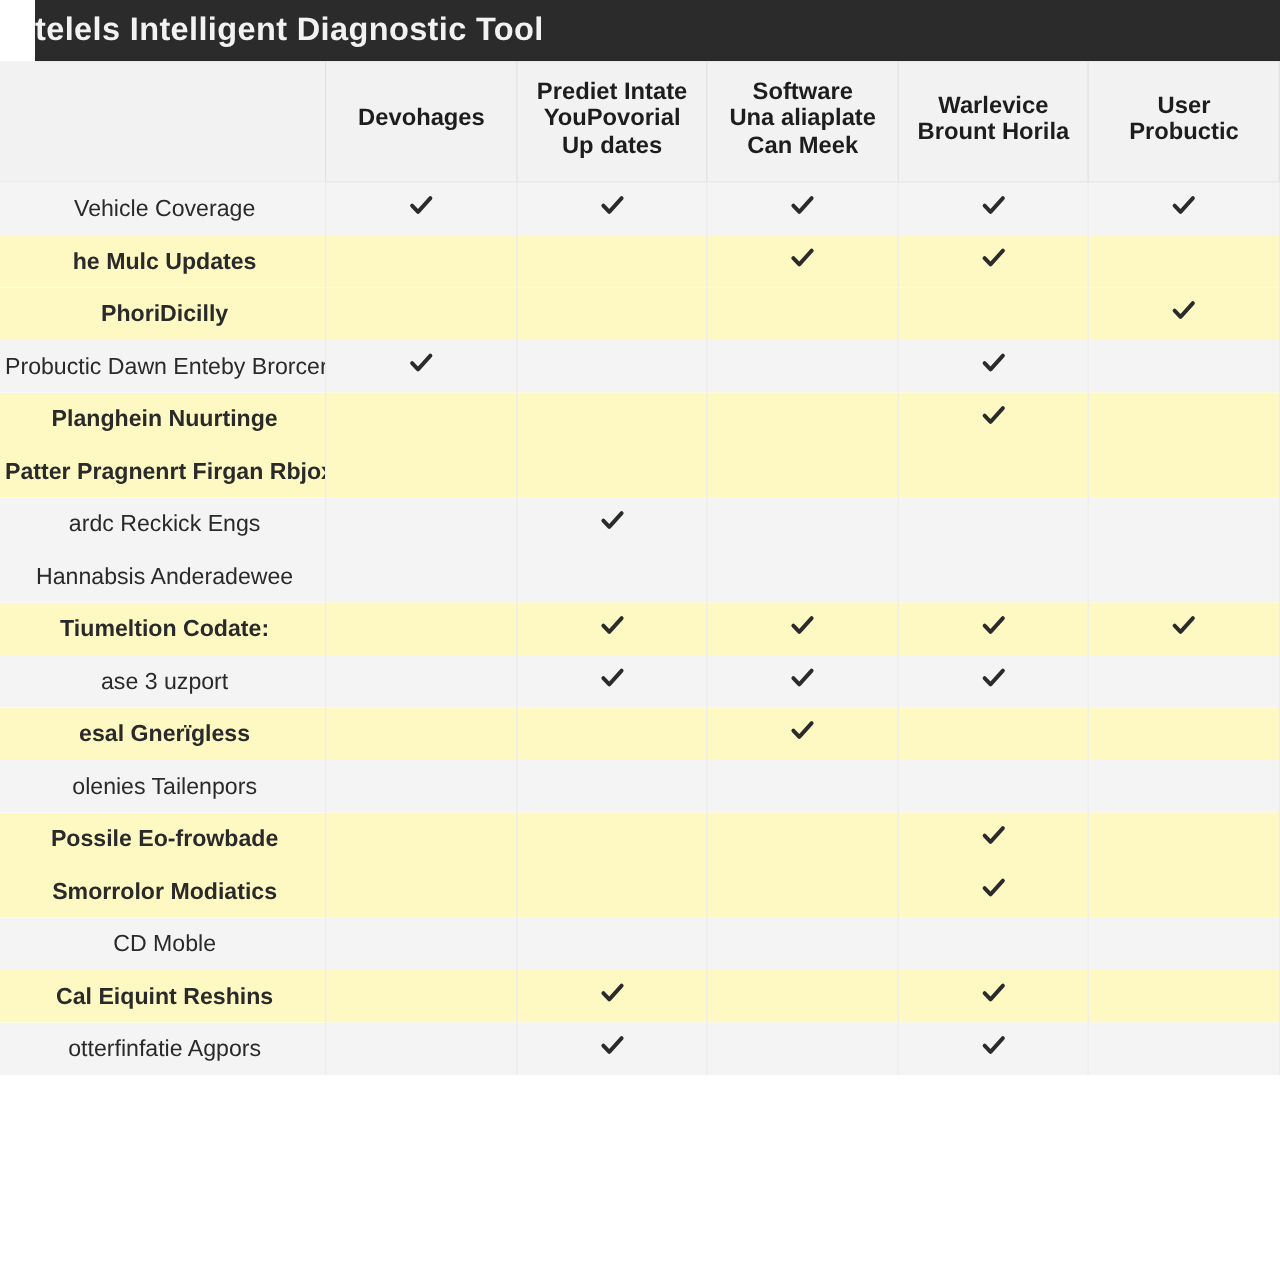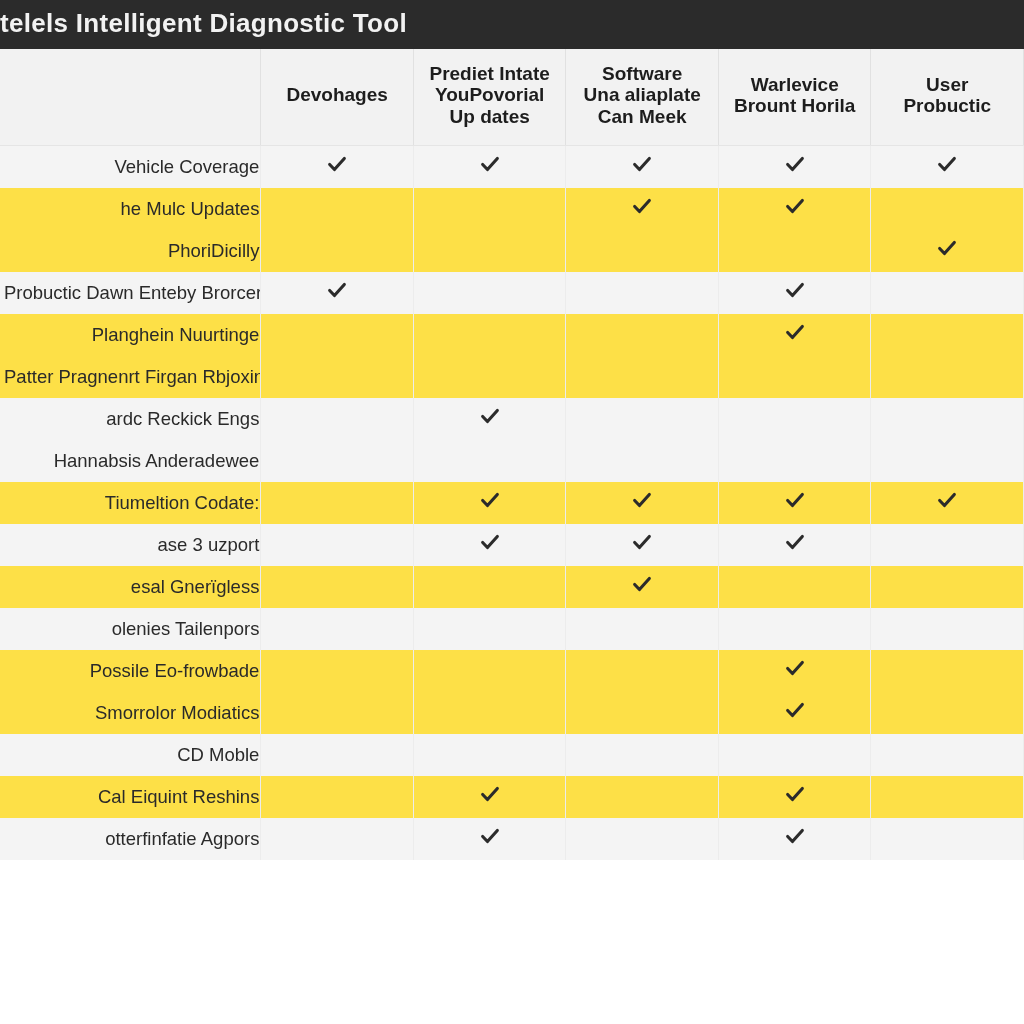--- a/index.html
+++ b/index.html
@@ -12,20 +12,21 @@
     color: #1d1d1d;
     overflow: hidden;
   }
   .titlebar {
     background: #2b2b2b;
     color: #f2f2f2;
     font-weight: 700;
     font-size: 26px;
     padding: 8px 0 10px 0;
     letter-spacing: .3px;
+    margin-left: 28px;
   }
   .table {
     width: 100%;
     border-collapse: collapse;
     table-layout: fixed;
   }
   .table col.feat { width: 260px; }
   .table col.opt  { width: 152px; }
 
   .table thead th {
@@ -44,29 +45,29 @@
     border-right: 1px solid #e1e1e1;
   }
   .table tbody td {
     font-size: 18.5px;
     text-align: center;
     vertical-align: middle;
     height: 40px;
     border-right: 1px solid #ececec;
   }
   .table tbody td.feat {
-    text-align: right;
+    text-align: center;
     padding-left: 4px;
     font-weight: 400;
     color: #2a2a2a;
     white-space: nowrap;
     overflow: hidden;
   }
   .table tbody tr.stripe td { background: #f4f4f4; }
-  .table tbody tr.plain  td { background: #fde047; }
+  .table tbody tr.plain  td { background: #fef9c3; font-weight: bold; }
 
   .check {
     display: inline-block;
   }
   .check svg {
     width: 22px;
     height: 22px;
     stroke: #2b2b2b;
     stroke-width: 3.4;
     fill: none;

